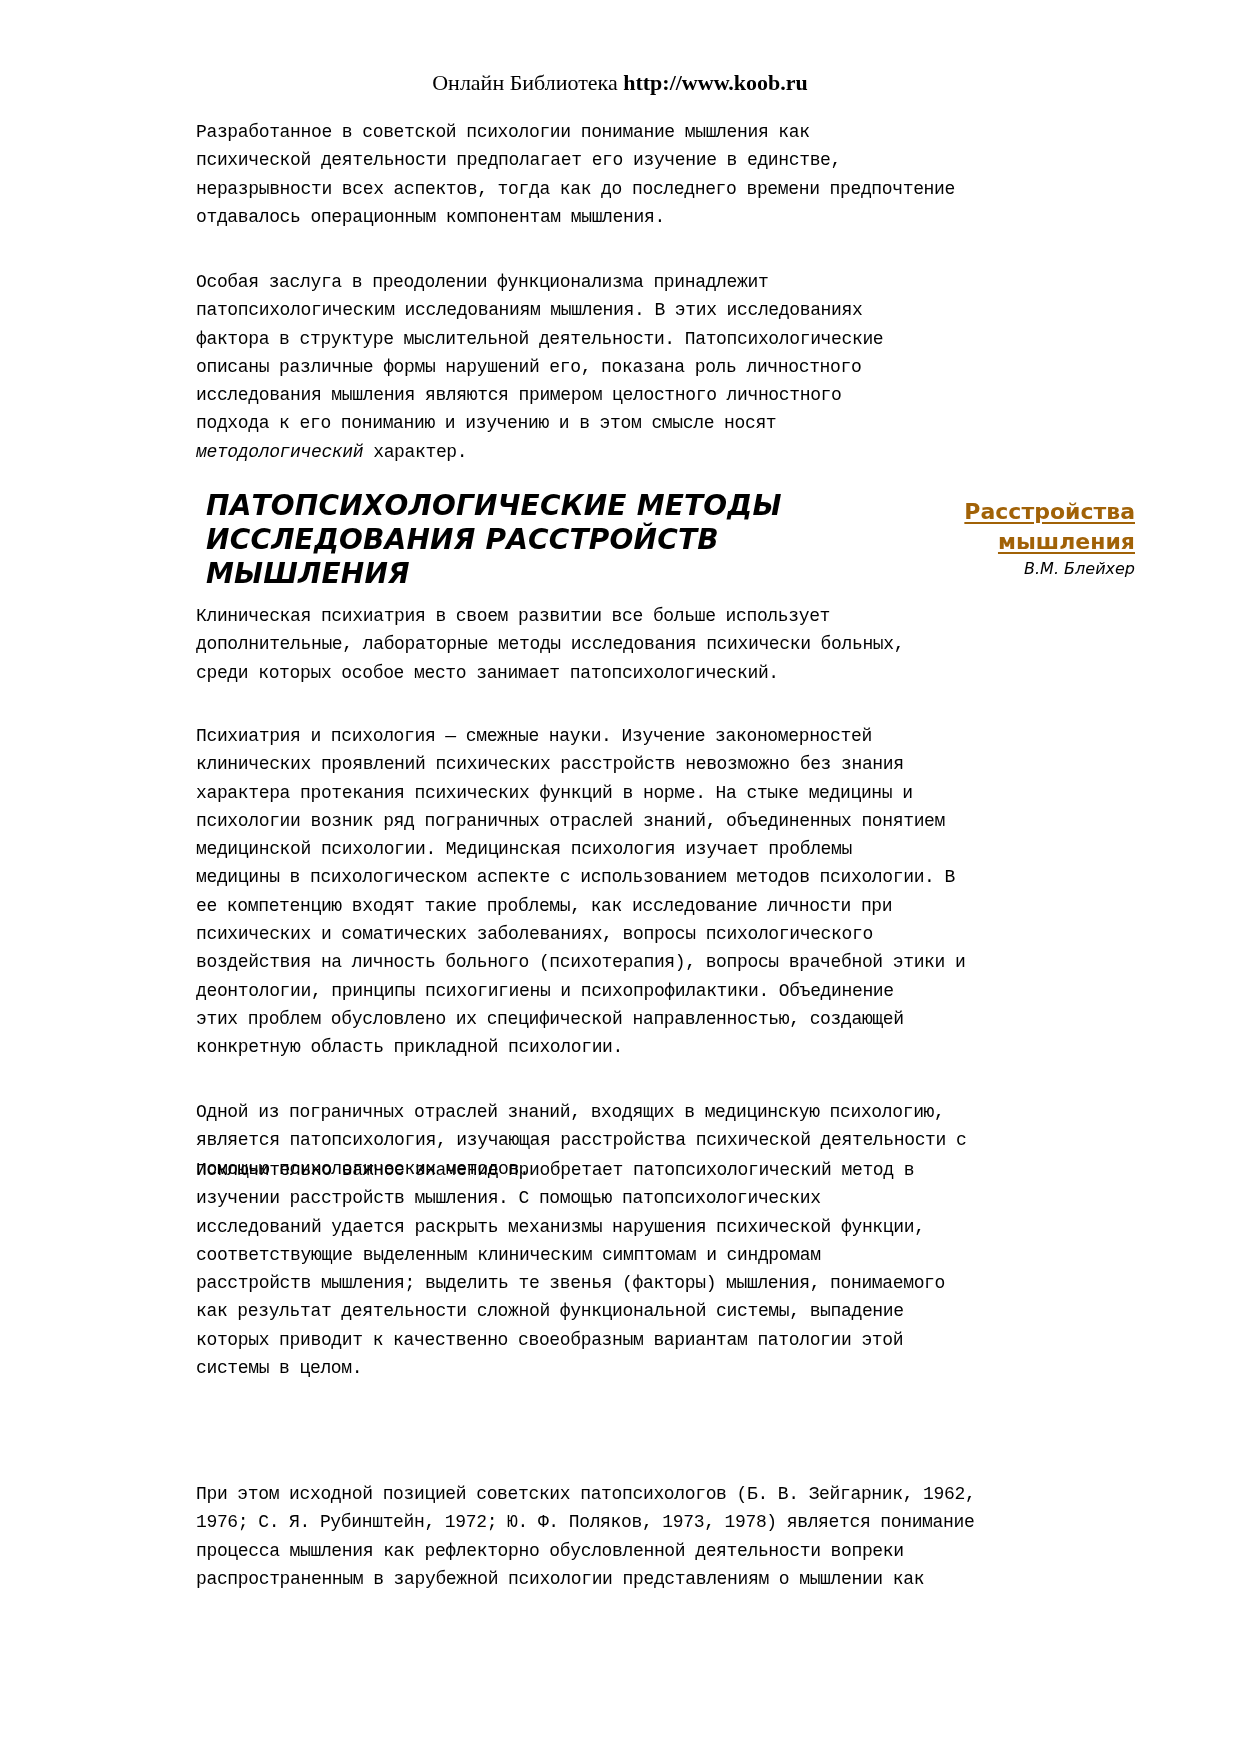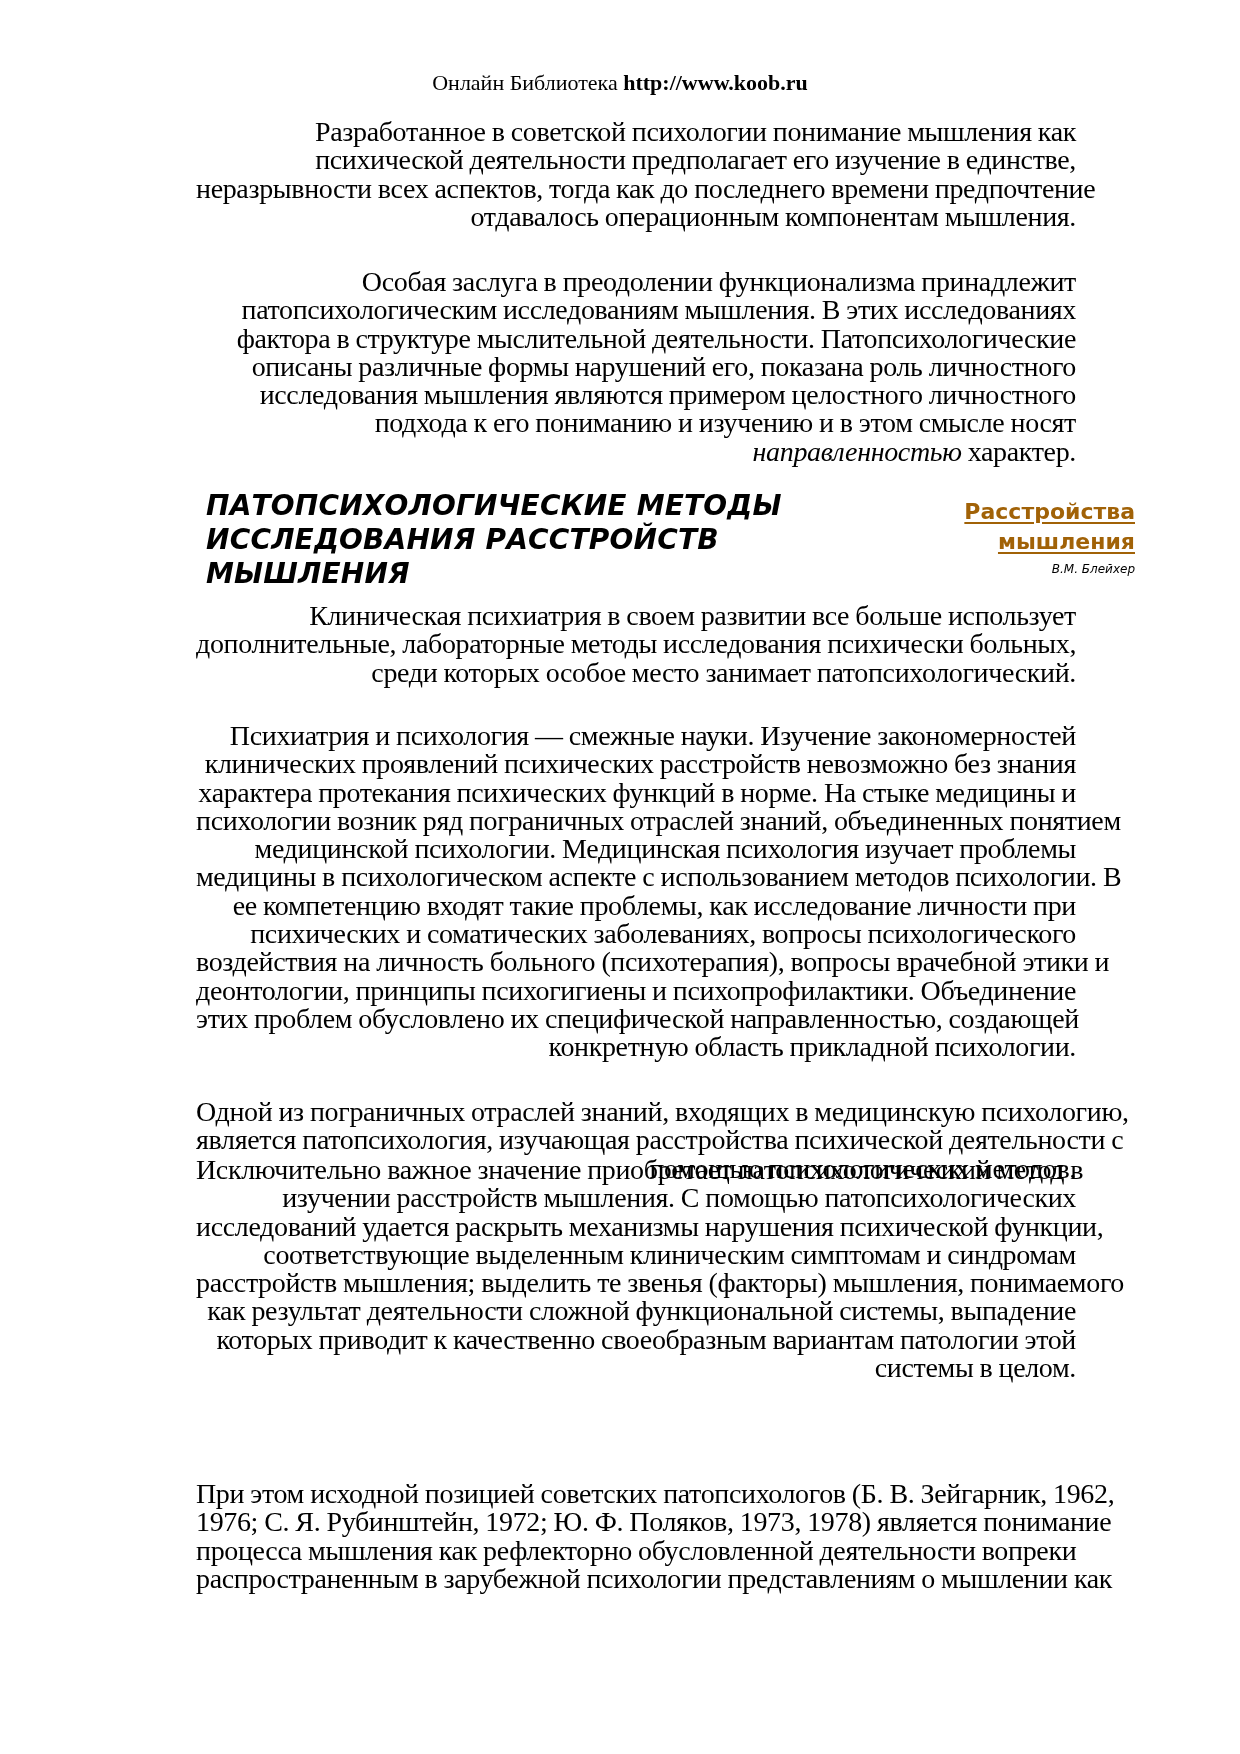--- a/index.html
+++ b/index.html
@@ -5,39 +5,39 @@
   html, body { margin: 0; padding: 0; background: #ffffff; }
   body { width: 1240px; height: 1754px; position: relative; overflow: hidden; color: #000; }
   .page { position: absolute; left: 0; top: 0; width: 1240px; height: 1699px; padding-left: 33px; }
   .header {
     position: absolute; left: 0; top: 70px; width: 1240px; text-align: center;
     font-family: "Liberation Serif", serif; font-size: 22px; line-height: 26px;
   }
   .header b { font-weight: bold; }
   .block {
     position: absolute; left: 196px; width: 880px;
-    font-family: Liberation Serif, serif; font-size: 28px; line-height: 28.3px;
-    letter-spacing: -0.35px; word-spacing: -0.5px; text-align: right;
+    font-family: Liberation Mono, monospace; font-size: 18px; line-height: 28.3px;
+    letter-spacing: -0.35px; word-spacing: -0.5px;
   }
   .line { display: block; white-space: nowrap; }
   .line i { font-style: italic; }
   .title {
     position: absolute; left: 206px; top: 489px; width: 640px;
     font-family: "DejaVu Sans", sans-serif; font-weight: bold; font-style: italic;
     font-size: 28px; line-height: 34px; letter-spacing: 0.2px;
   }
   .aside {
     position: absolute; right: 138px; top: 497px; text-align: right;
     font-family: "DejaVu Sans", sans-serif;
   }
   .aside a {
     display: block; color: #a16207; font-weight: bold; font-size: 22px; line-height: 30px;
     text-decoration: underline; text-decoration-thickness: 2px; text-underline-offset: 3px;
   }
-  .aside .author { display: block; font-style: italic; font-size: 12px; line-height: 24px; margin-top: 0px; }
+  .aside .author { display: block; font-style: italic; font-size: 16px; line-height: 24px; margin-top: 0px; }
 </style>
 </head>
 <body>
 
 <div class="page">
 
   <div class="header">
     <span>Онлайн Библиотека </span><b>http://www.koob.ru</b>
   </div>
 
@@ -48,21 +48,21 @@
     <span class="line">отдавалось операционным компонентам мышления.</span>
   </div>
 
   <div class="block" style="top:268px;">
     <span class="line">Особая заслуга в преодолении функционализма принадлежит</span>
     <span class="line">патопсихологическим исследованиям мышления. В этих исследованиях</span>
     <span class="line">фактора в структуре мыслительной деятельности. Патопсихологические</span>
     <span class="line">описаны различные формы нарушений его, показана роль личностного</span>
     <span class="line">исследования мышления являются примером целостного личностного</span>
     <span class="line">подхода к его пониманию и изучению и в этом смысле носят</span>
-    <span class="line"><i>направленностью</i><span> характер.</span></span>
+    <span class="line"><i>методологический</i><span> характер.</span></span>
   </div>
 
   <div class="title">
     <span class="line">ПАТОПСИХОЛОГИЧЕСКИЕ МЕТОДЫ</span>
     <span class="line">ИССЛЕДОВАНИЯ РАССТРОЙСТВ</span>
     <span class="line">МЫШЛЕНИЯ</span>
   </div>
 
   <div class="aside">
     <a>

